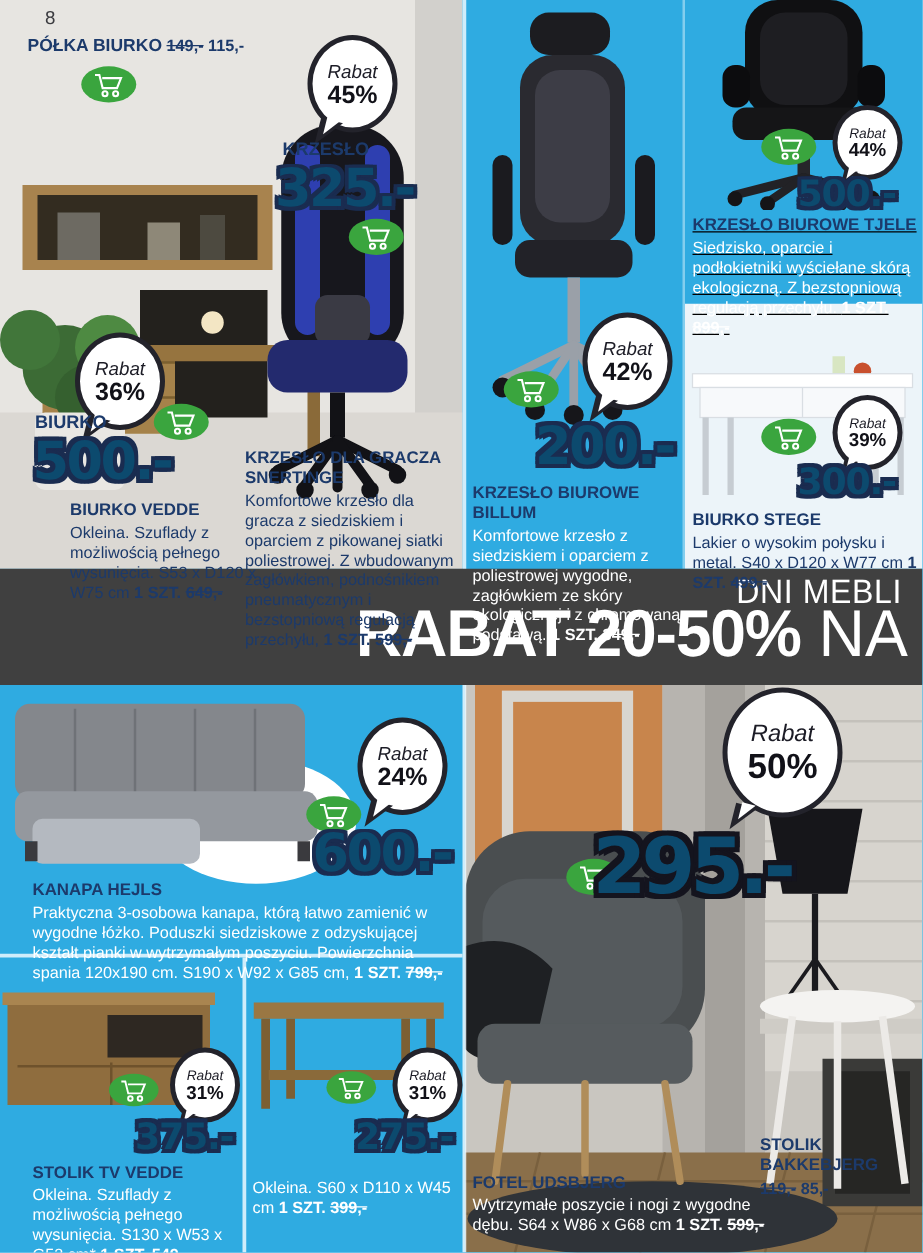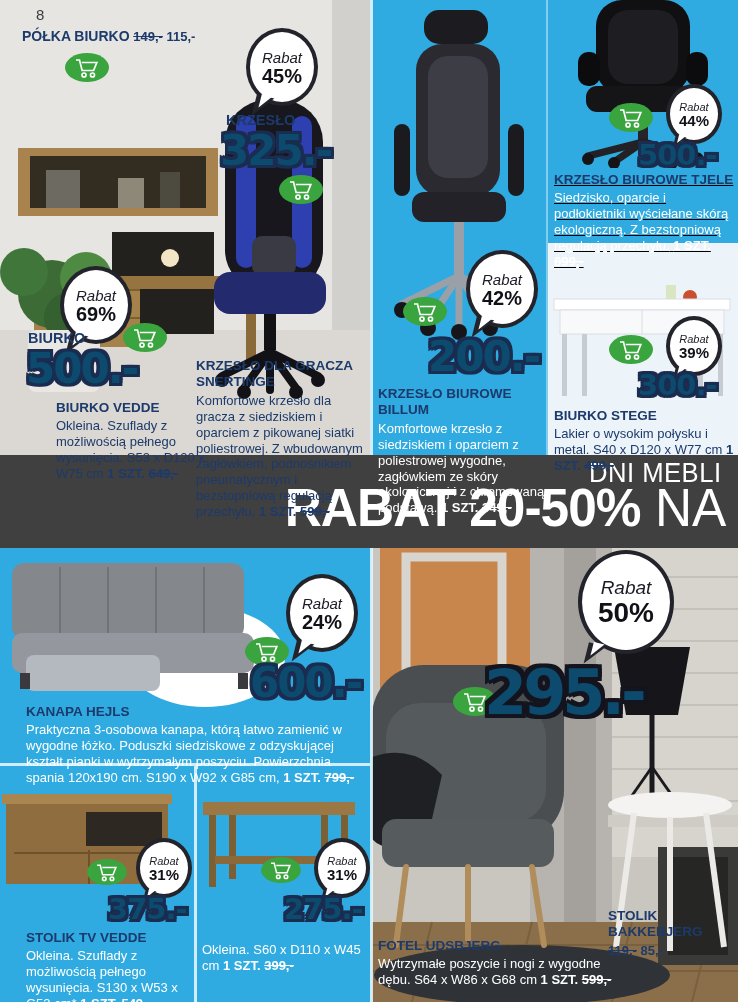--- a/index.html
+++ b/index.html
@@ -270,21 +270,21 @@
     <div class="ptitle">KRZESŁO DLA GRACZA SNERTINGE</div>
     <div class="navy">
       <span>Komfortowe krzesło dla gracza z siedziskiem i oparciem z pikowanej siatki poliestrowej. Z wbudowanym zagłówkiem, podnośnikiem pneumatycznym i bezstopniową regulacją przechyłu,</span>
       <b class="qty">1 SZT.</b>
       <b class="old">599,-</b>
     </div>
   </div>
 
   <div class="bubble md" style="left:60px;top:266px;">
     <span class="rw">Rabat</span>
-    <span class="pct">69%</span>
+    <span class="pct">36%</span>
   </div>
   <div class="catlabel" style="left:28px;top:330px;">BIURKO</div>
   <div class="price p40" style="left:26px;top:344px;">500.-</div>
   <div class="pblock" style="left:26px;top:400px;width:176px;margin-left:30px;">
     <div class="ptitle">BIURKO VEDDE</div>
     <div class="navy">
       <span>Okleina. Szuflady z możliwością pełnego wysunięcia.</span>
       <span>S53 x D120 x W75 cm</span>
       <b class="qty">1 SZT.</b>
       <b class="old">649,-</b>
@@ -382,21 +382,21 @@
       <span>Okleina. S60 x D110 x W45 cm</span>
       <b class="qty">1 SZT.</b>
       <b class="old">399,-</b>
     </div>
   </div>
 
   <div class="bubble xl" style="left:578px;top:550px;">
     <span class="rw">Rabat</span>
     <span class="pct">50%</span>
   </div>
-  <div class="price p62 dark" style="left:484px;top:656px;">295.-</div>
+  <div class="price p62 dark" style="left:474px;top:656px;">295.-</div>
   <div class="pblock" style="left:608px;top:908px;width:128px;">
     <div class="ptitle">STOLIK BAKKEBJERG</div>
     <div class="navy">
       <b class="old">119,-</b>
       <b>85,-</b>
     </div>
   </div>
   <div class="pblock" style="left:378px;top:938px;width:240px;">
     <div class="ptitle">FOTEL UDSBJERG</div>
     <div class="white">

